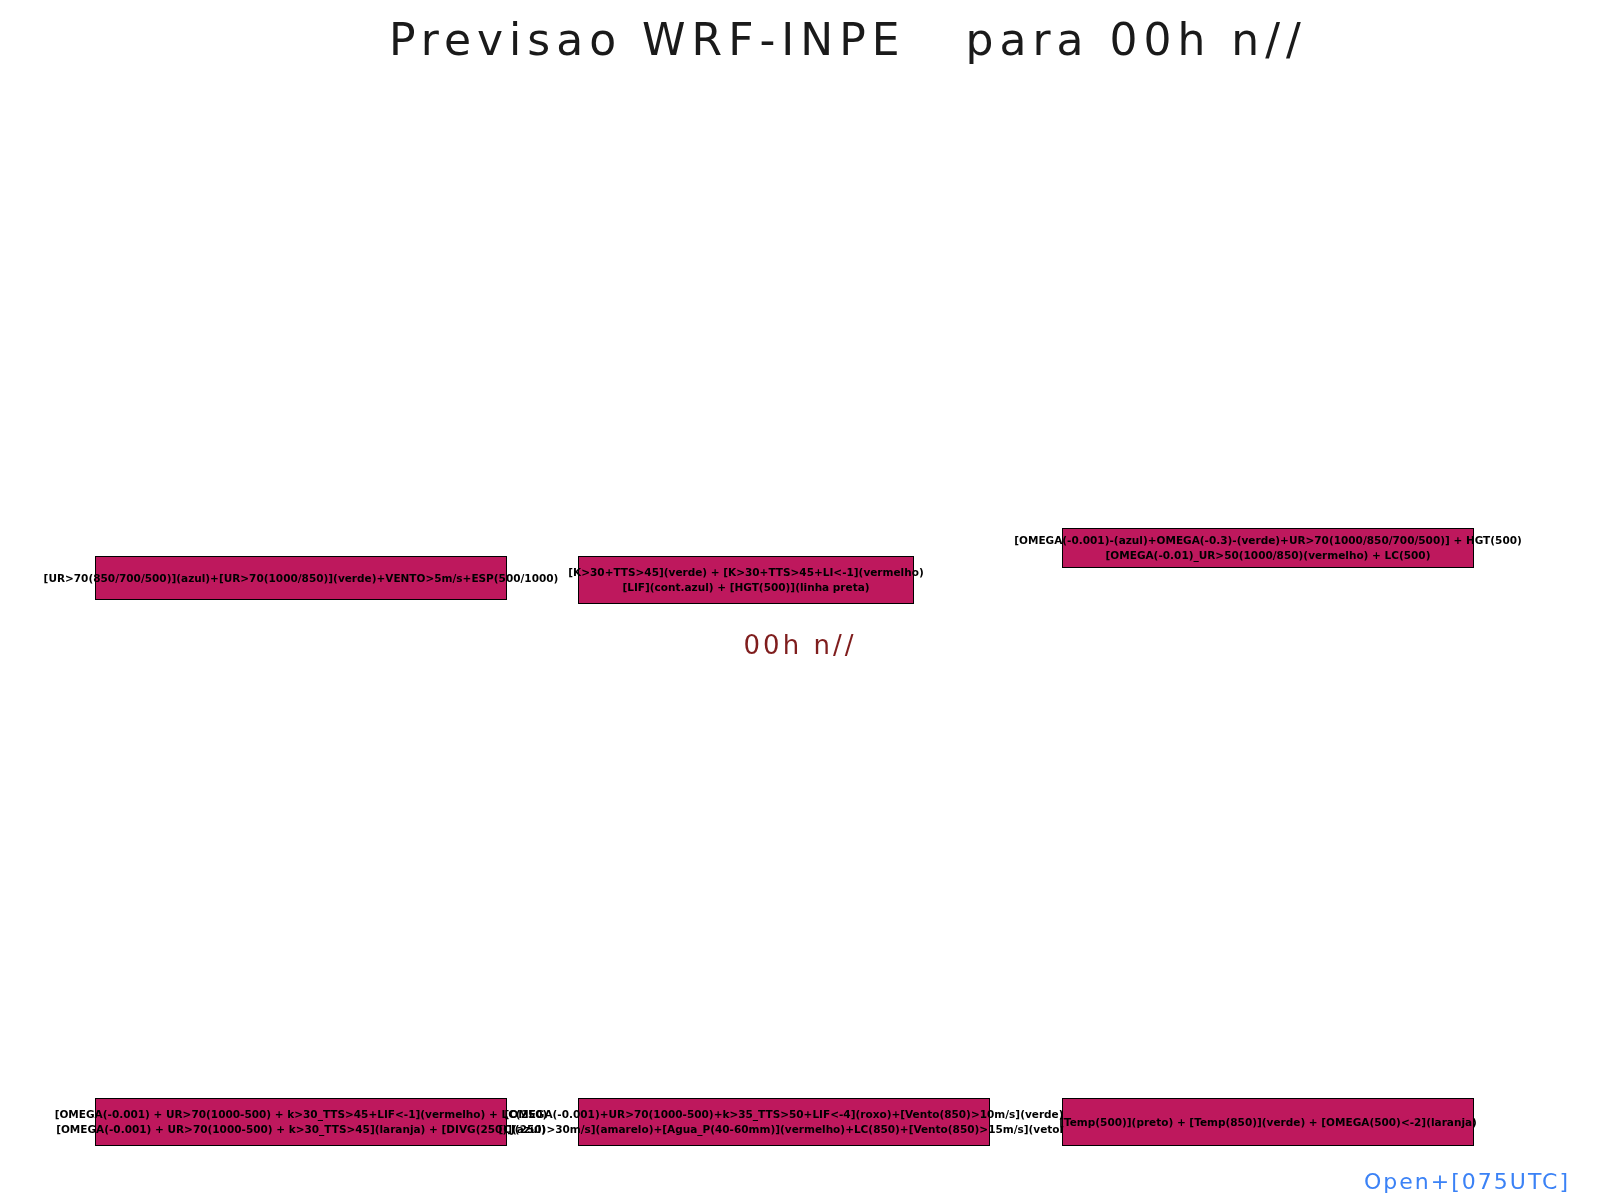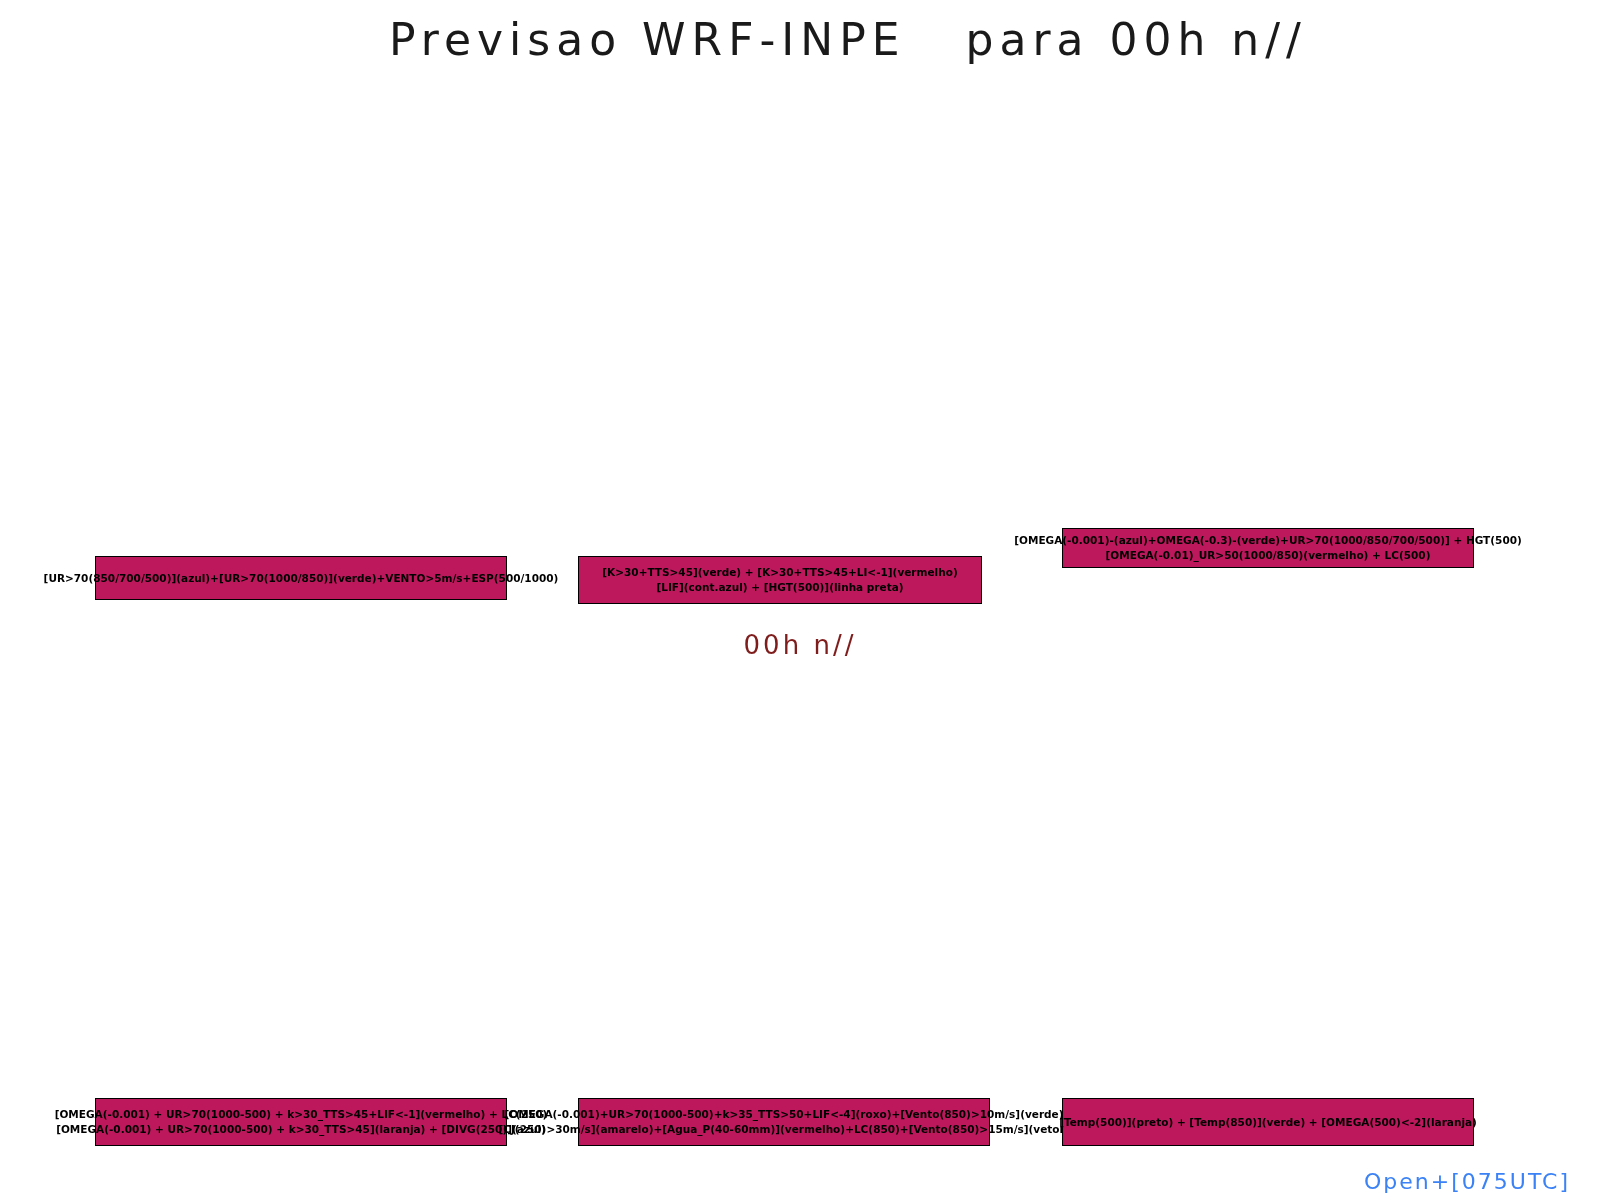--- a/index.html
+++ b/index.html
@@ -74,21 +74,21 @@
     font-weight: bold;
     line-height: 15px;
     letter-spacing: 0px;
     white-space: nowrap;
     color: #000000;
     text-align: center;
   }
 
   
   #legend-top-left    { left: 95px;  top: 556px;  width: 412px; height: 44px; }
-  #legend-top-center  { left: 578px; top: 556px;  width: 404px; height: 48px; }
+  #legend-top-center  { left: 578px; top: 556px;  width: 336px; height: 48px; }
   #legend-top-right   { left: 1062px;top: 528px;  width: 412px; height: 40px; }
   #legend-bottom-left { left: 95px;  top: 1098px; width: 412px; height: 48px; }
   #legend-bottom-center { left: 578px; top: 1098px; width: 412px; height: 48px; }
   #legend-bottom-right  { left: 1062px; top: 1098px; width: 412px; height: 48px; }
 
   
   .panel-area {
     position: absolute;
     background: transparent;
   }

